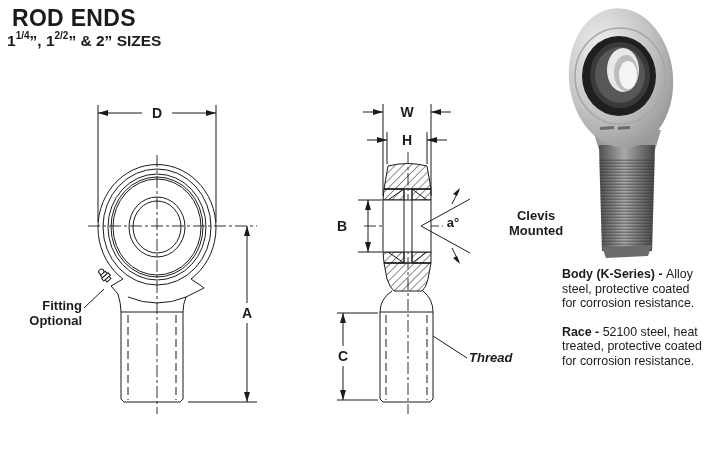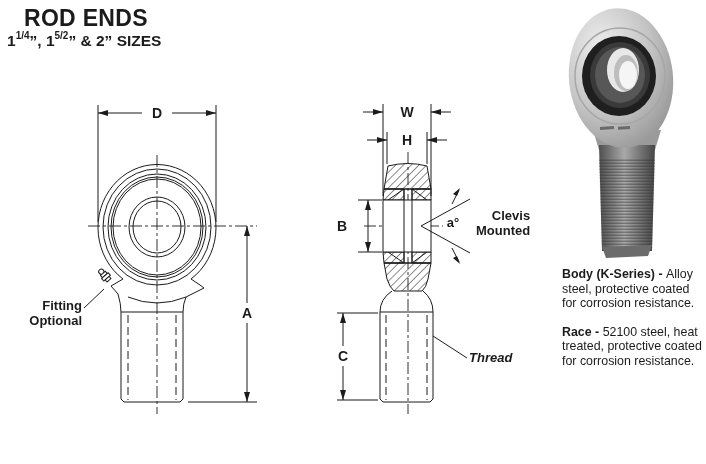--- a/index.html
+++ b/index.html
@@ -1,26 +1,26 @@
 <!DOCTYPE html>
 <html><head>
 <meta charset="utf-8">
 <style>
   html,body{margin:0;padding:0;}
   body{
     width:706px;height:464px;position:relative;background:#ffffff;
     font-family:"Liberation Sans", sans-serif;color:#1b1b1b;overflow:hidden;
   }
   .abs{position:absolute;}
-  .page-title{left:24px;top:5px;font-size:23px;font-weight:bold;letter-spacing:.3px;}
+  .page-title{left:12px;top:5px;font-size:23px;font-weight:bold;letter-spacing:.3px;}
   .page-subtitle{left:7px;top:31px;font-size:15.5px;font-weight:bold;}
   .page-subtitle sup{font-size:10px;position:relative;top:-1px;}
   .anno{font-size:13px;font-weight:bold;white-space:pre-line;line-height:14.5px;}
   .anno-fitting{left:16px;top:299px;width:66px;text-align:right;}
-  .anno-clevis{left:476px;top:209px;text-align:right;}
+  .anno-clevis{left:509px;top:209px;text-align:center;}
   .anno-thread{left:469px;top:351px;font-style:italic;}
   .specs{left:562px;top:267px;width:144px;font-size:12.4px;line-height:14.6px;}
   .specs p{margin:0 0 14px 0;}
   .specs strong{font-weight:bold;}
   svg text{font-family:"Liberation Sans", sans-serif;}
   .dimtxt{font-size:14px;font-weight:bold;}
   .angtxt{font-size:13px;font-weight:bold;}
 </style>
 </head>
 <body>
@@ -215,21 +215,21 @@
     <ellipse cx="628" cy="75" rx="9" ry="14" fill="#f5f5f5"></ellipse>
     <g fill="#6a6a6a" transform="rotate(-4 615 128)">
       <rect x="600" y="126" width="14" height="3"></rect>
       <rect x="618" y="127" width="12" height="3"></rect>
     </g>
   </g>
 </svg>
 
 <div class="abs page-title">ROD ENDS</div>
 
-<div class="abs page-subtitle"><span>1</span><sup>1/4</sup><span>”, </span><span>1</span><sup>5/2</sup><span>” &amp; 2” SIZES</span></div>
+<div class="abs page-subtitle"><span>1</span><sup>1/4</sup><span>”, </span><span>1</span><sup>2/2</sup><span>” &amp; 2” SIZES</span></div>
 
 <div class="abs anno anno-fitting">Fitting
 Optional</div>
 <div class="abs anno anno-clevis">Clevis
 Mounted</div>
 <div class="abs anno anno-thread">Thread</div>
 
 <div class="abs specs">
   <p><strong>Body (K-Series) - </strong><span>Alloy steel, protective coated for corrosion resistance.</span></p>
   <p><strong>Race - </strong><span>52100 steel, heat treated, protective coated for corrosion resistance.</span></p>

